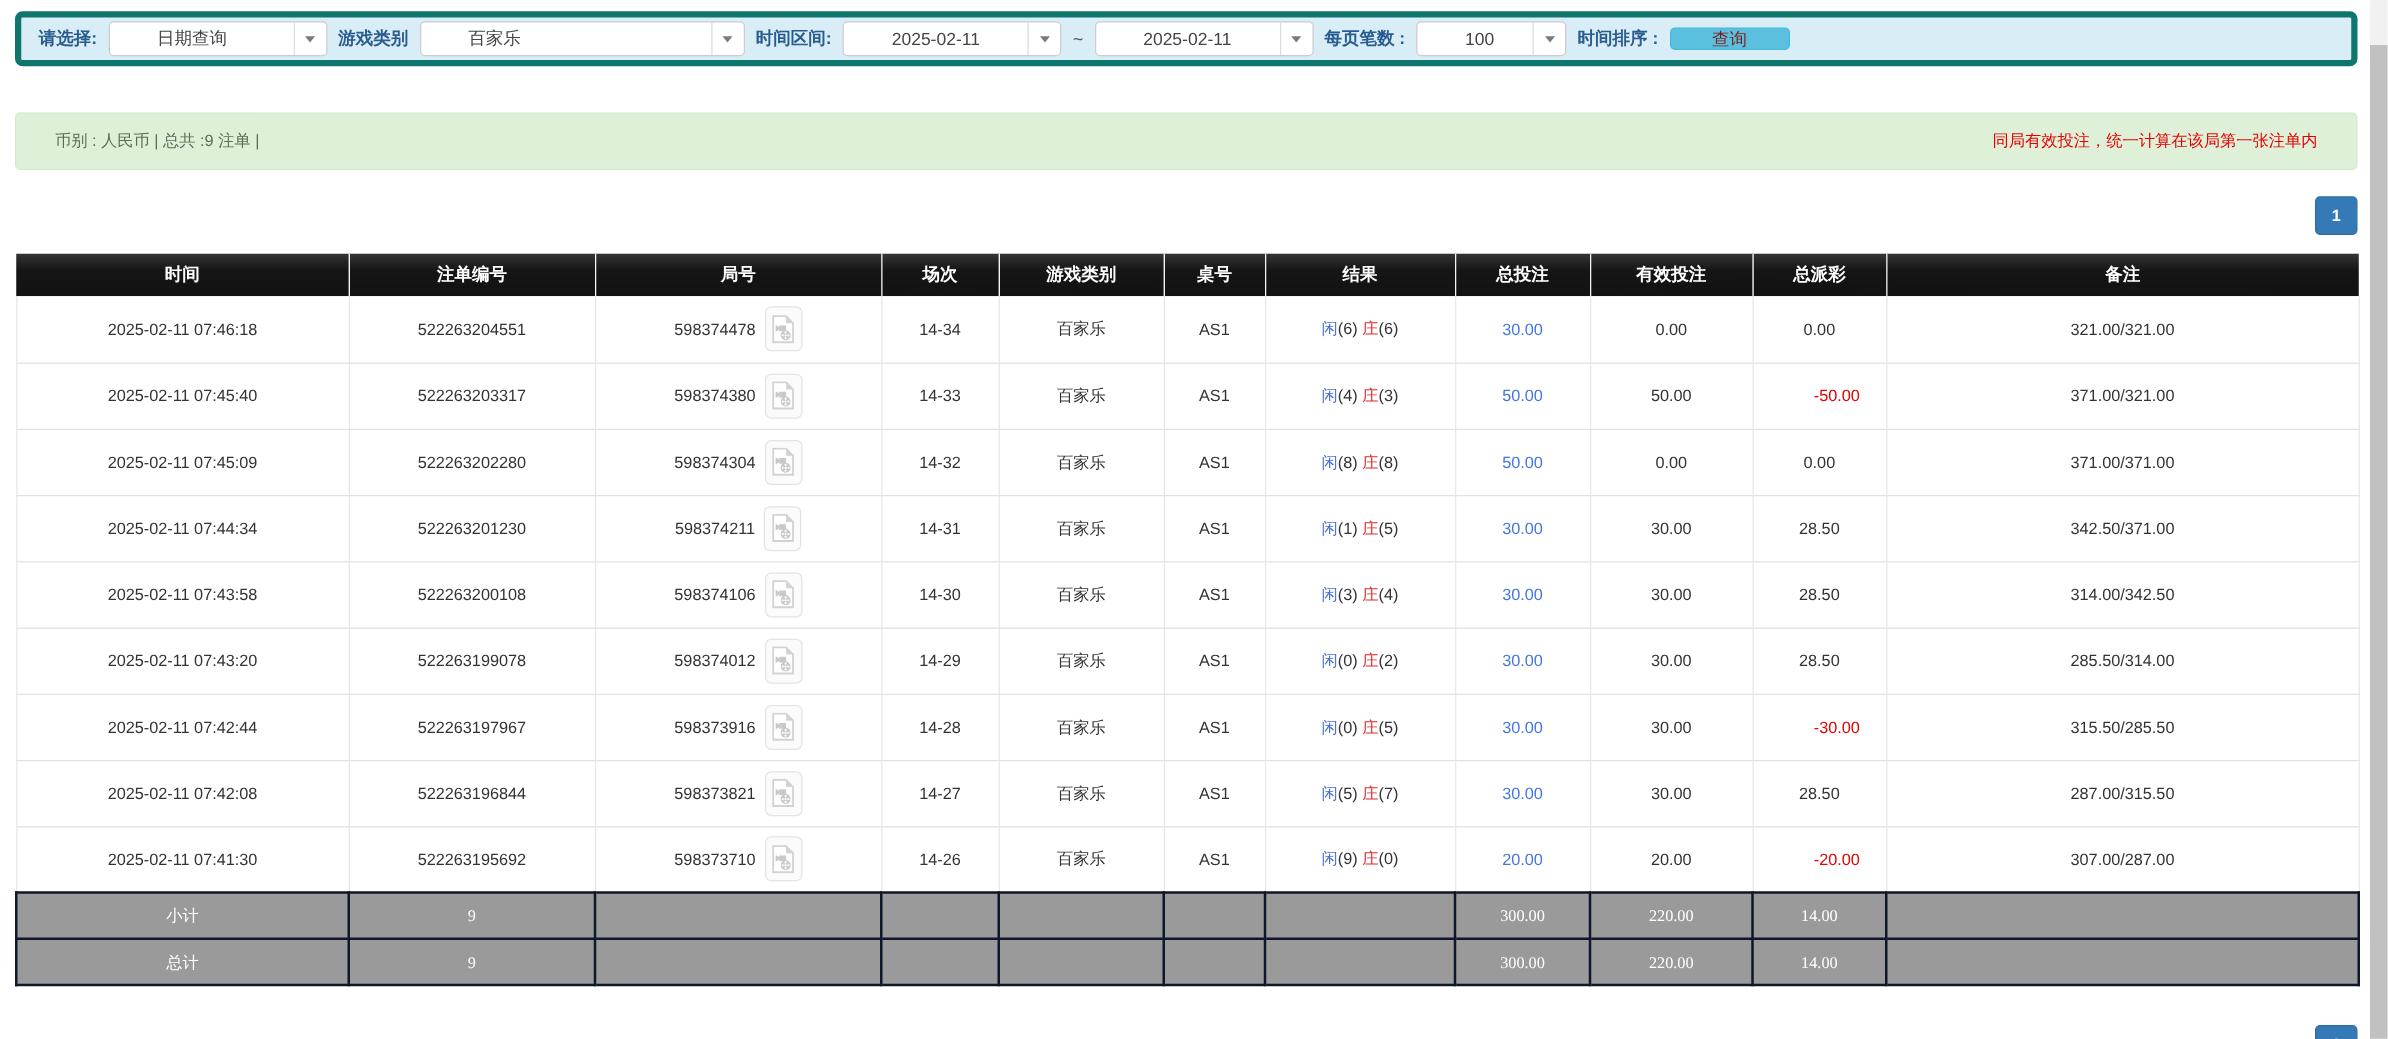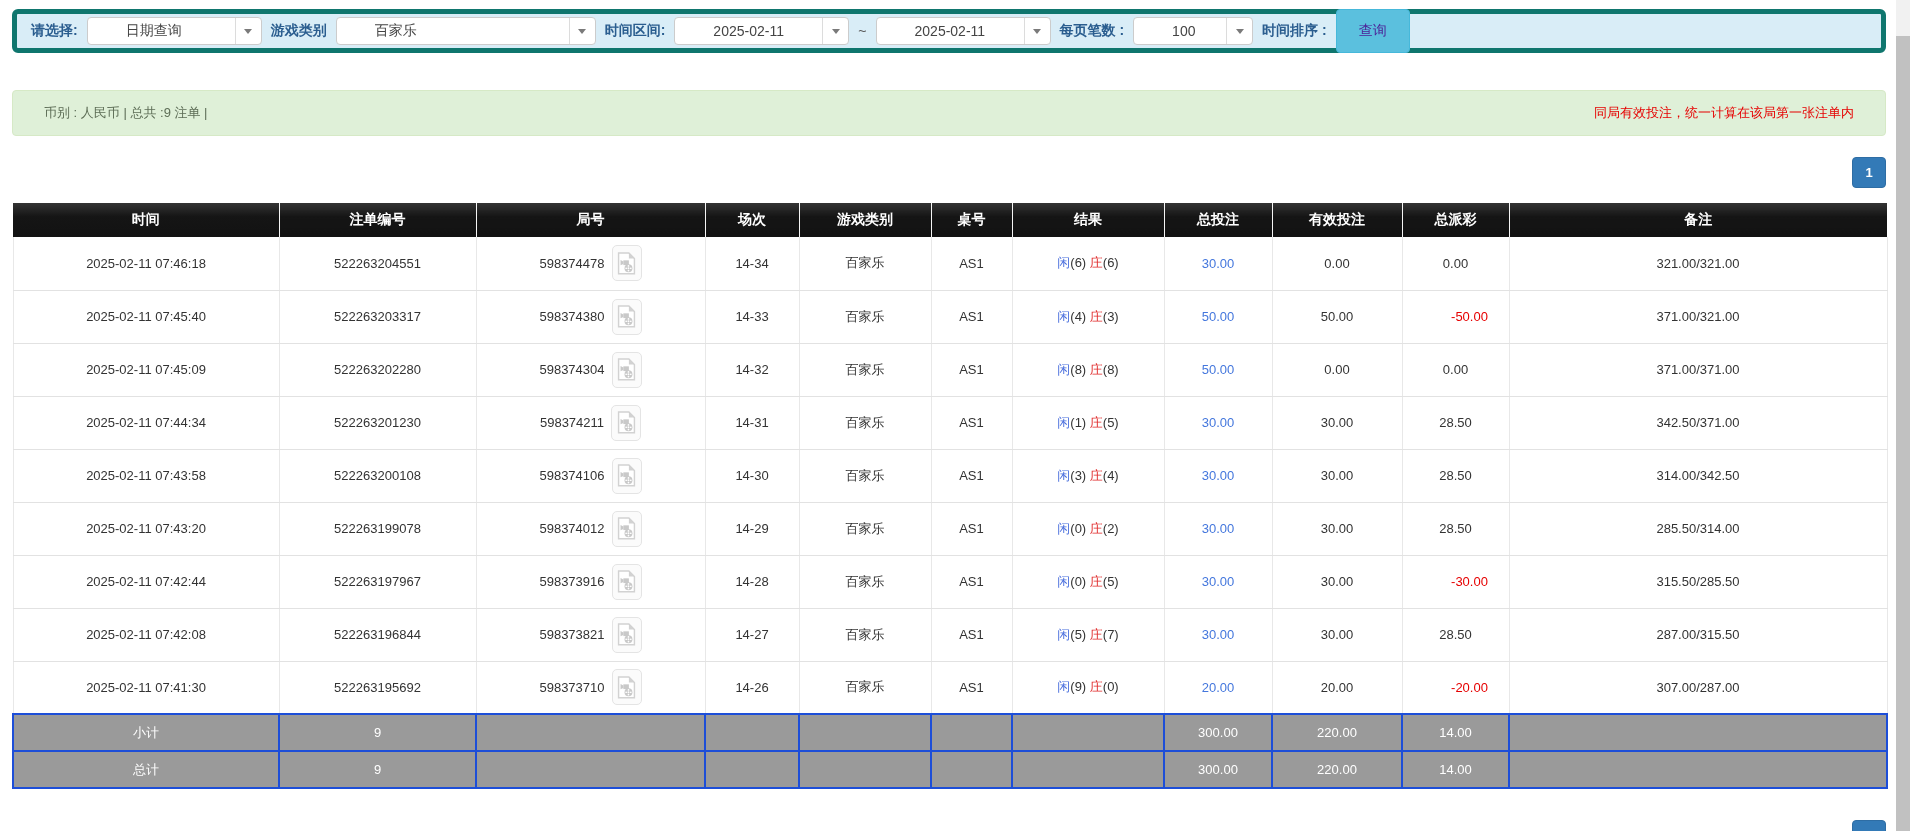--- a/index.html
+++ b/index.html
@@ -13,22 +13,22 @@
     display:flex; align-items:center; padding:0 14px; gap:9px; }
   .flabel { font-weight:bold; color:#2a5d8f; font-size:14px; white-space:nowrap; }
   .select { background:#fff; border:1px solid #ccc; border-radius:4px; height:28px;
     display:flex; align-items:center; font-size:14px; color:#444; flex:none;padding-left:28px; }
   .sval { flex:1; padding:0 10px; white-space:nowrap; overflow:hidden; }
   .sarrow { width:26px; align-self:stretch; border-left:1px solid #dcdcdc;
     display:flex; align-items:center; justify-content:center; }
   .tri { width:0; height:0; border-left:4px solid transparent;
     border-right:4px solid transparent; border-top:5px solid #7a7a7a; }
   .tilde { color:#555; font-size:14px; }
-  .btn-search { background:#5bc0de; color:#4c1d95; border:1px solid #46b8da;
-    border-radius:4px; height:44px; padding:0 22px; font-size:14px; cursor:pointer; }
+  .btn-search { background:#5bc0de; color:#7f1d1d; border:1px solid #46b8da;
+    border-radius:4px; height:18px; padding:0 33px; font-size:14px; cursor:pointer; }
 
   
   .info-bar { position:absolute; top:90px; left:0; width:1874px; height:46px;
     background:#dff0d8; border:1px solid #d6e9c6; border-radius:4px;
     display:flex; align-items:center; justify-content:space-between; padding:0 31px; }
   .info-left  { color:#5d6d56; font-size:13px; }
   .info-right { color:#e60000; font-size:13px; }
 
   
   .page-btn { position:absolute; width:34px; height:31px; background:#337ab7;
@@ -51,21 +51,21 @@
   .blue-val { color:#4477dd; }
   .neg-val  { color:#e60000;padding-left:28px; }
   .res-p { color:#4a6fdd; }
   .res-b { color:#e02b2b; }
   .res-n { color:#333; }
   .round-wrap { display:inline-flex; align-items:center; gap:7px; }
   .video-btn { width:30px; height:36px; background:#fbfbfb; border:1px solid #e4e4e4;
     border-radius:5px; display:inline-flex; align-items:center; justify-content:center;
     cursor:pointer; }
   tr.summary td { height:37px; background:#9a9a9a; color:#fff; font-size:13px;
-    border:2px solid #1d4ed8; }
+    border:2px solid #0f172a;font-family:Liberation Serif, serif; }
 
   
   .scrollbar-track { position:absolute; right:0; top:0; width:14px; height:831px;
     background:#f1f1f1; }
   .scrollbar-thumb { position:absolute; right:0; top:36px; width:14px; height:795px;
     background:#c1c1c1; }
 </style>
 </head>
 <body>
 

